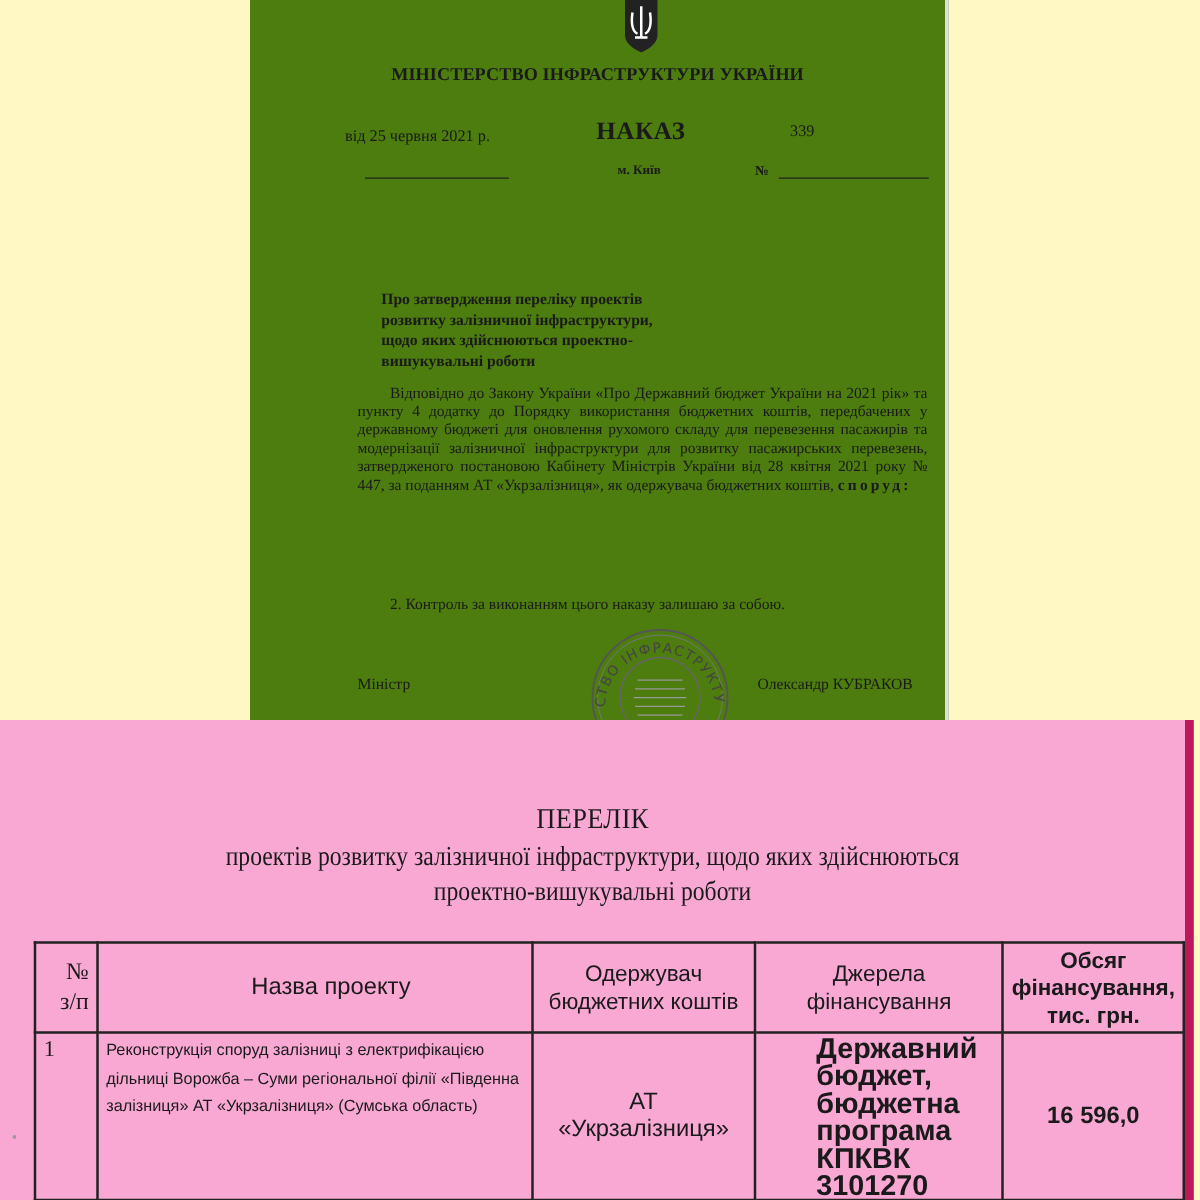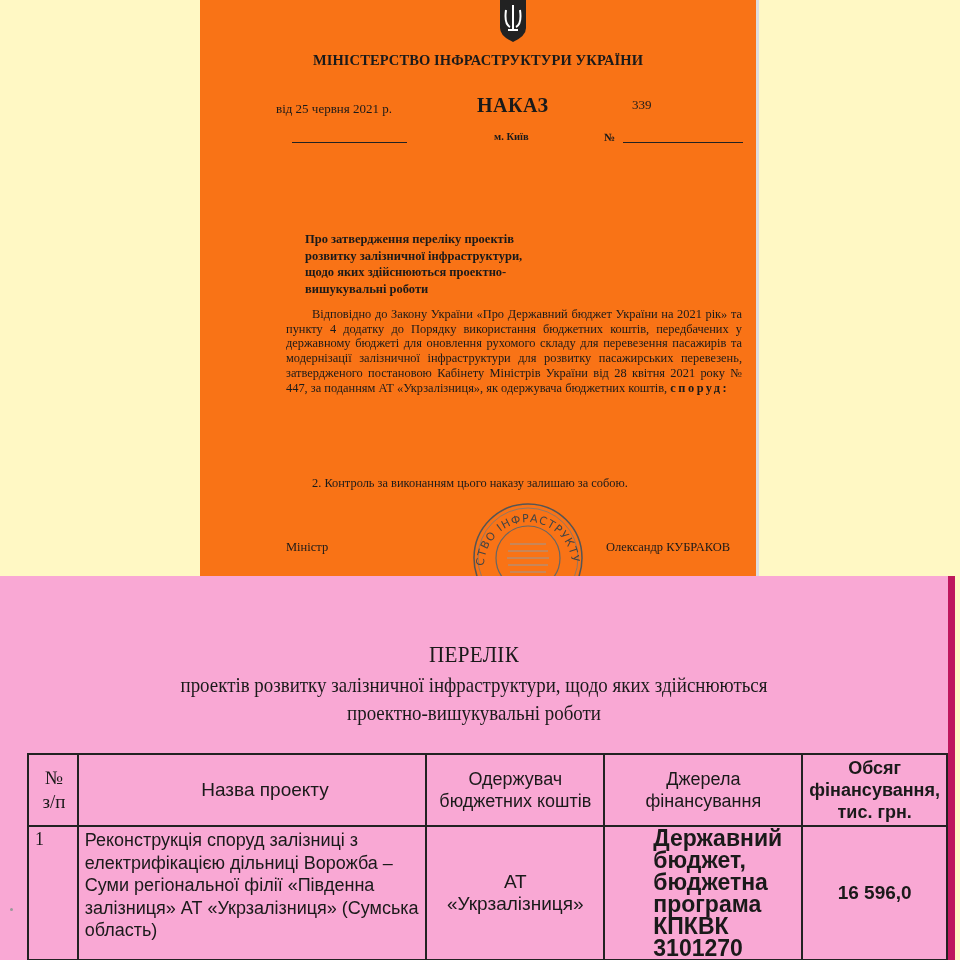--- a/index.html
+++ b/index.html
@@ -5,21 +5,21 @@
     html, body { margin: 0; padding: 0; }
     body {
       width: 960px; height: 960px; overflow: hidden; position: relative;
       background: #fff8c4;
       font-family: "Liberation Serif", serif;
       color: #1a1a1a;
     }
     
     .page-top {
       position: absolute; left: 200px; top: 0; width: 556px; height: 576px;
-      background: #f97316;
+      background: #4d7c0f;
       border-right: 3px solid #dedede;
       overflow: hidden;
     }
     .coat {
       position: absolute; left: 298px; top: 0px; width: 30px; height: 42px;
     }
     .ministry {
       position: absolute; left: 0; right: 0; top: 52px; text-align: center;
       font-weight: bold; font-size: 14.5px; letter-spacing: 0.1px;
     }
@@ -95,28 +95,28 @@
       font-family: "Liberation Sans", sans-serif;
       font-size: 18px;
     }
     td, th {
       border: 2px solid #222;
       padding: 0 6px;
       font-weight: normal;
       vertical-align: middle;
     }
     th { text-align: center; line-height: 22px; height: 70px; }
-    th.c-no { width: 36px; text-align: center; padding-left: 8px; line-height: 24px; font-family: "Liberation Serif", serif; font-size: 19px; }
+    th.c-no { width: 36px; text-align: right; padding-left: 8px; line-height: 24px; font-family: "Liberation Serif", serif; font-size: 19px; }
     th.c-name { width: 337px; font-size: 19px; padding-left: 32px; }
     th.c-rec { width: 168px; }
     th.c-src { width: 186px; font-size: 18px; }
     th.c-amt { width: 114px; font-weight: bold; }
     td { line-height: 22.5px; }
     td.n { vertical-align: top; padding-top: 1px; font-family: "Liberation Serif", serif; font-size: 18px; }
-    td.name { vertical-align: top; font-size: 18px; line-height: 22.5px; padding-top: 2px; margin-top: 17px; }
+    td.name { vertical-align: top; font-size: 13px; line-height: 22.5px; padding-top: 2px; margin-top: 17px; }
     td.rec { text-align: center; font-size: 19px; line-height: 22px; border-radius: 10px; }
     td.src { text-align: left; font-size: 23px; font-weight: bold; line-height: 22px; padding-left: 48px; }
     td.amt { text-align: center; font-size: 19px; font-weight: bold; }
     tr.row2 td { height: 20px; }
     .dot { position: absolute; left: 10px; top: 332px; width: 3px; height: 3px; background: #999; border-radius: 50%; }
   </style>
 </head>
 <body>
 
 <div class="page-top">

